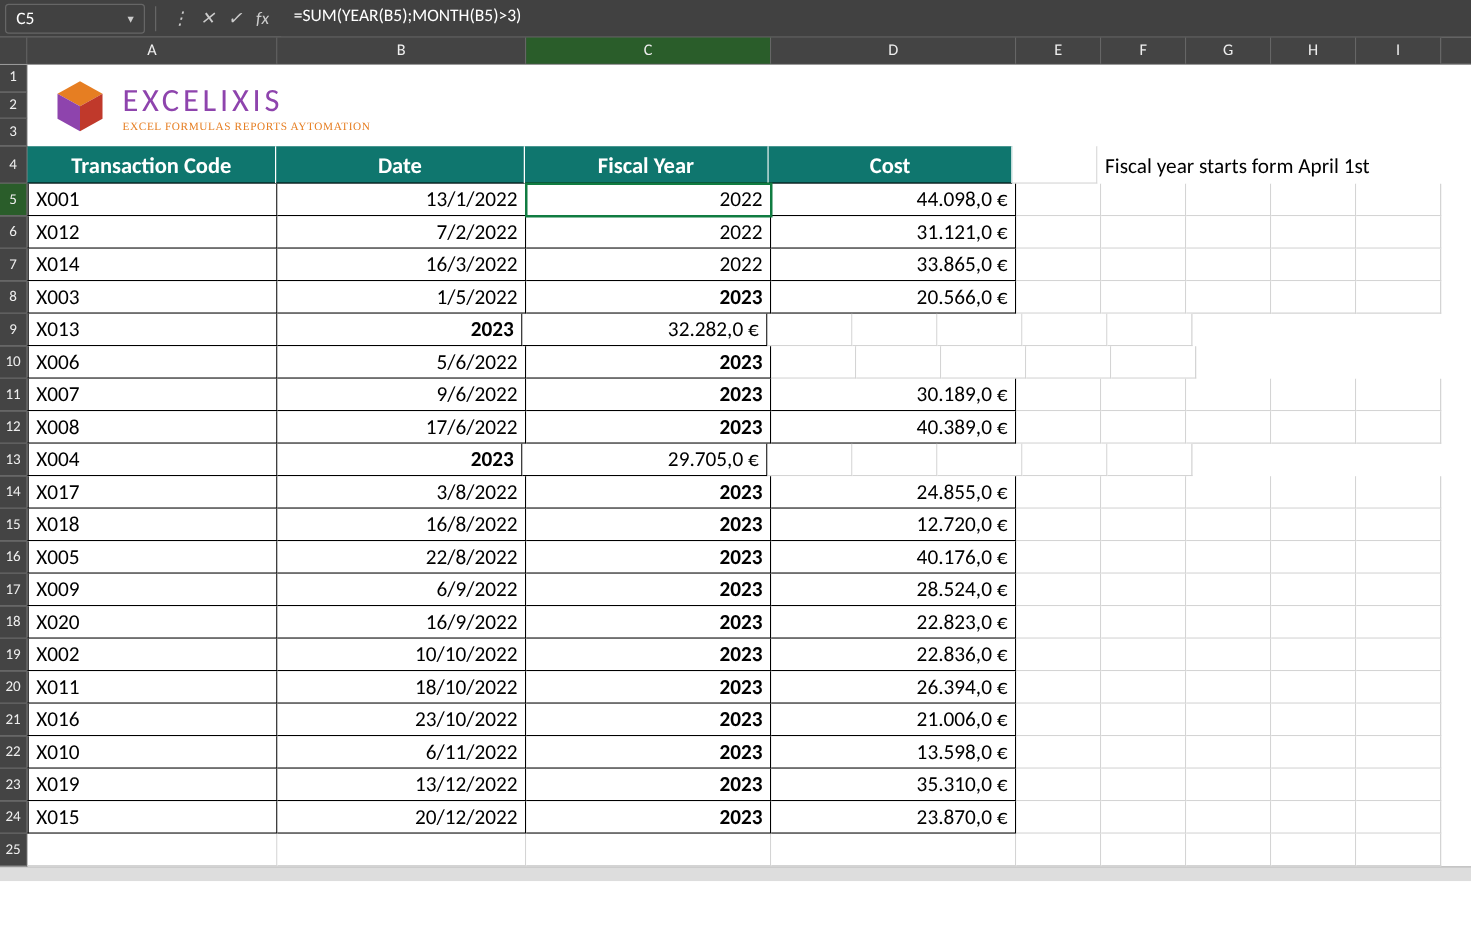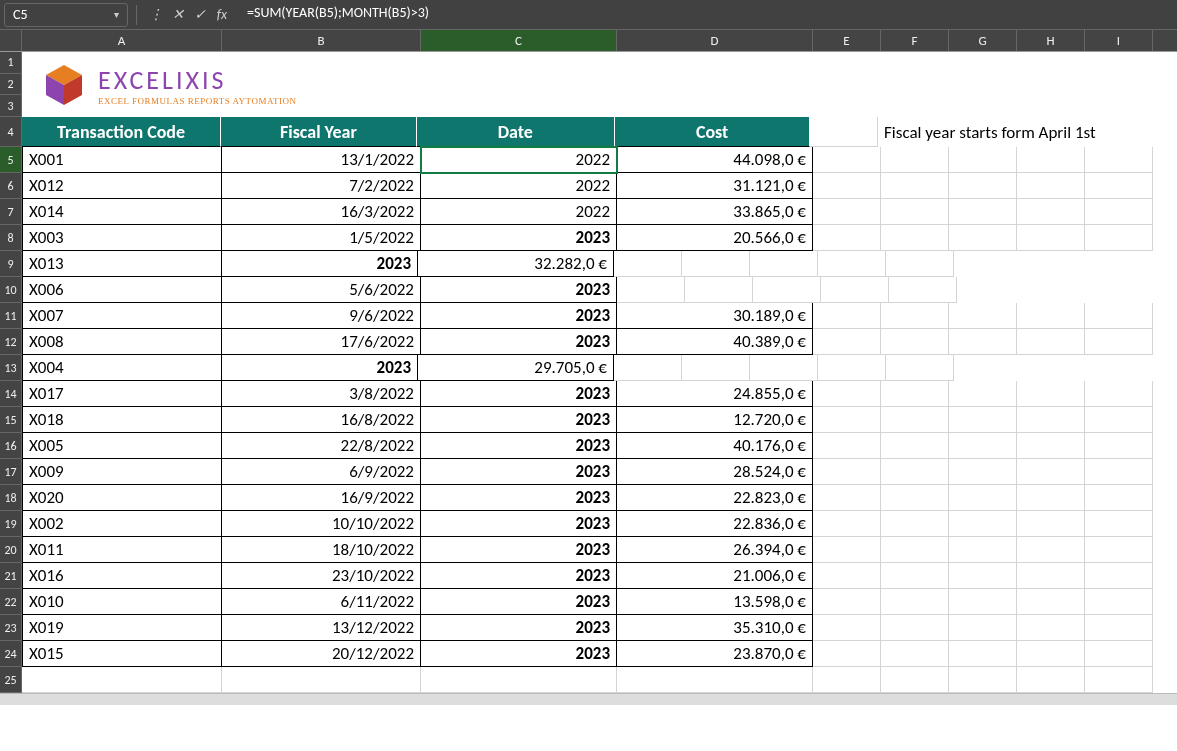--- a/index.html
+++ b/index.html
@@ -11,21 +11,21 @@
       color: #fff;
       display: flex;
       align-items: center;
       height: 30px;
       border-bottom: 1px solid #666;
     }
     .name-box {
       background: #414141;
       color: #fff;
       border: 1px solid #666;
-      width: 124px;
+      width: 112px;
       height: 24px;
       margin: 0 4px;
       padding: 2px 8px;
       display: flex;
       align-items: center;
       justify-content: space-between;
       border-radius: 3px;
     }
     .name-box .chev { font-size: 10px; color: #ccc; }
     .fb-sep { width: 1px; height: 20px; background: #666; margin: 0 4px; }
@@ -218,22 +218,22 @@
           <span class="logo-sub">EXCEL FORMULAS REPORTS AYTOMATION</span>
         </div>
       </div>
     </div>
     <div class="spacer-rest"></div>
   </div>
 
   <div class="row thead-row">
     <div class="rowh">4</div>
     <div class="cell cA thead">Transaction Code</div>
+    <div class="cell cB thead">Date</div>
     <div class="cell cC thead">Fiscal Year</div>
-    <div class="cell cB thead">Date</div>
     <div class="cell cD thead">Cost</div>
     <div class="cell cE"></div>
     <div class="cell note-cell" style="width:300px;border:none;overflow:visible">Fiscal year starts form April 1st</div>
   </div>
 
   <div id="data-rows">
       <div class="row">
         <div class="rowh active">5</div>
         <div class="cell cA tcell first-col al-l">X001</div>
         <div class="cell cB tcell al-r">13/1/2022</div>

